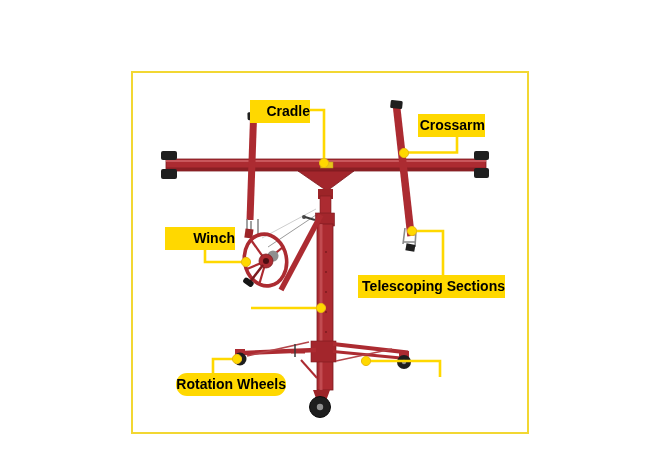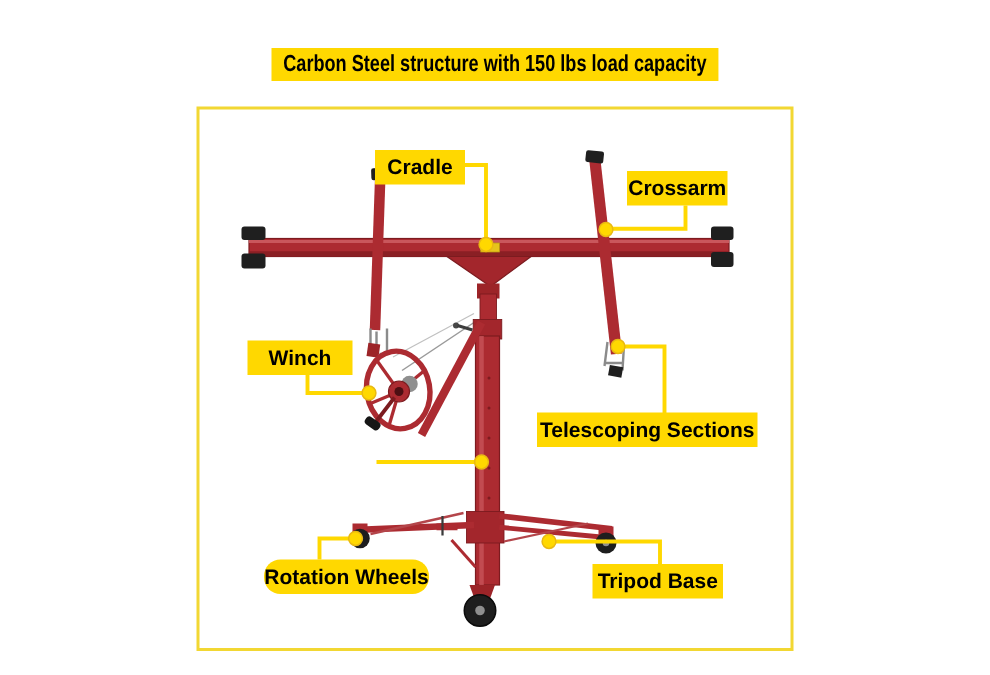--- a/index.html
+++ b/index.html
@@ -17,39 +17,36 @@
     display:inline-block;background:#FFD800;color:#000;font-size:15.5px;font-weight:bold;
     padding:2px 10px;transform:scaleX(0.78);transform-origin:center;white-space:nowrap;
   }
   .frame{
     position:absolute;left:131px;top:71px;width:394px;height:359px;
     border:2px solid #F2D733;background:#fff;
   }
   .diagram-svg{position:absolute;left:0;top:0;width:660px;height:450px;}
   .lbl{
     position:absolute;background:#FFD800;color:#000;font-weight:bold;font-size:14px;
-    height:23px;line-height:23px;text-align:center;box-sizing:border-box;white-space:nowrap;
+    height:23px;line-height:23px;text-align:right;box-sizing:border-box;white-space:nowrap;
   }
   .lbl-cradle{left:250px;top:100px;width:60px;}
   .lbl-crossarm{left:418px;top:114px;width:67px;}
   .lbl-winch{left:165px;top:227px;width:70px;}
   .lbl-housing{left:184px;top:297px;width:67px;}
   .lbl-telescoping{left:358px;top:275px;width:147px;}
   .lbl-rotation{left:176px;top:373px;width:110px;border-radius:11px;}
   .lbl-tripod{left:395px;top:376px;width:87px;}
 </style>
 </head>
 <body>
 
 <div id="stage">
 
 
-  <div class="subtitle-wrap">
-    <span class="subtitle">Carbon Steel structure with 150 lbs load capacity</span>
-  </div>
 
   <div class="frame"></div>
 
   <svg class="diagram-svg" viewBox="0 0 660 450">
 
     <g>
 
       <line x1="268" y1="247" x2="319" y2="213" stroke="#9a9a9a" stroke-width="1"></line>
       <line x1="262" y1="238" x2="316" y2="209" stroke="#c0c0c0" stroke-width="0.8"></line>
 
@@ -167,15 +164,14 @@
       <circle cx="237" cy="359" r="4.6"></circle>
       <circle cx="366" cy="361" r="4.6"></circle>
     </g>
   </svg>
 
   <div class="lbl lbl-cradle">Cradle</div>
   <div class="lbl lbl-crossarm">Crossarm</div>
   <div class="lbl lbl-winch">Winch</div>
   <div class="lbl lbl-telescoping">Telescoping Sections</div>
   <div class="lbl lbl-rotation">Rotation Wheels</div>
-  <div class="lbl lbl-tripod">Tripod Base</div>
 
 </div>
 
 </body></html>

